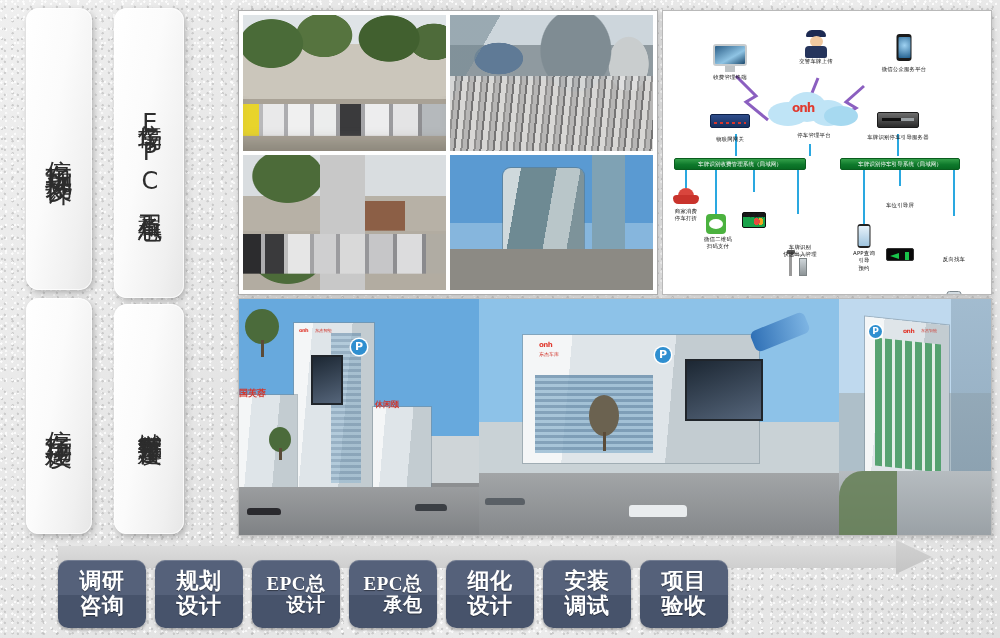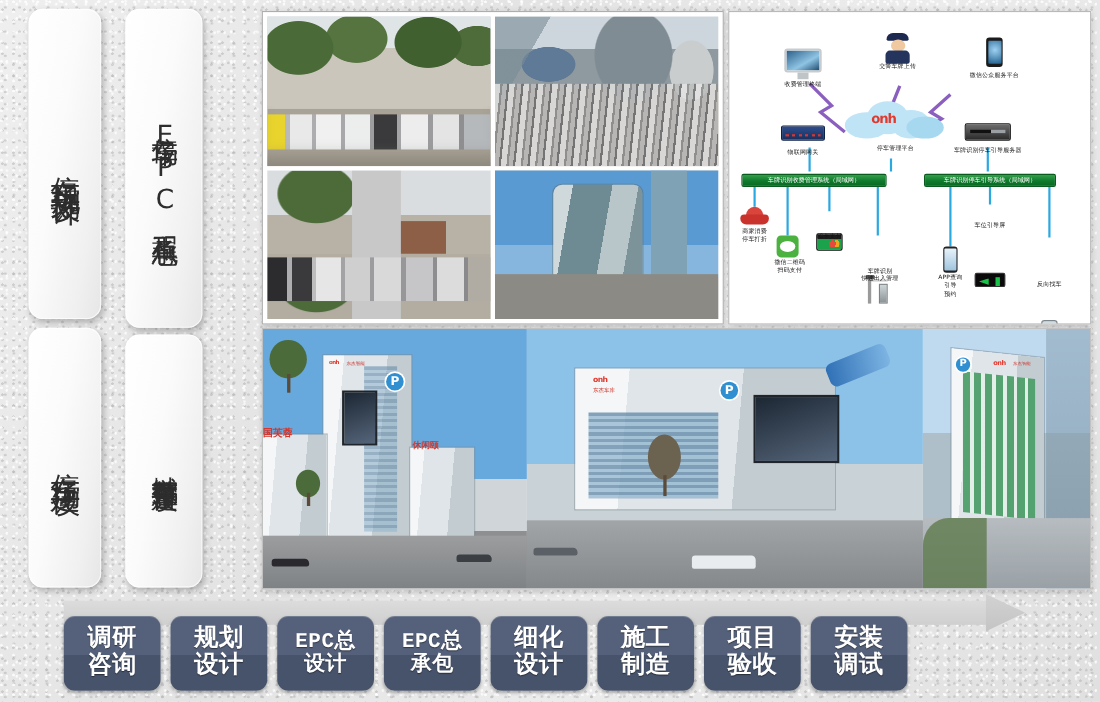--- a/index.html
+++ b/index.html
@@ -271,23 +271,23 @@
     position:absolute; left:58px; top:560px; width:900px; height:74px;
     display:flex; gap:9px;
   }
   .proc-btn {
     width: 88px; height: 68px;
     background: linear-gradient(#55617a 0 52%, #47536b 52% 100%);
     border-radius: 10px;
     box-shadow: 0 2px 3px rgba(70,70,70,.4), inset 0 1px 0 rgba(255,255,255,.18);
     display:flex; align-items:center; justify-content:center;
     color:#fff; font-size:22px; font-weight:700; line-height:1.12;
-    text-align:center; white-space:pre-line; letter-spacing:.5px;
+    text-align:right; white-space:pre-line; letter-spacing:.5px;
     text-shadow: 0 1px 1px rgba(0,0,0,.45);
-    font-family:Liberation Mono, monospace;
+    font-family:Liberation Serif, serif;
   }
   .proc-btn.small { font-size:19px; }
 </style>
 </head>
 <body>
 
 <div id="bg-texture"></div>
 
 <div class="tab-card" id="tab-0">
   <span class="vtext">停车场规划设计</span>
@@ -474,19 +474,17 @@
   <div class="proc-btn">调研
 咨询</div>
   <div class="proc-btn">规划
 设计</div>
   <div class="proc-btn small">EPC总
 设计</div>
   <div class="proc-btn small">EPC总
 承包</div>
   <div class="proc-btn">细化
 设计</div>
-  <div class="proc-btn">施工
-制造</div>
+  <div class="proc-btn">安装
+调试</div>
   <div class="proc-btn">项目
 验收</div>
-  <div class="proc-btn">安装
-调试</div>
 </div>
 
 </body></html>

